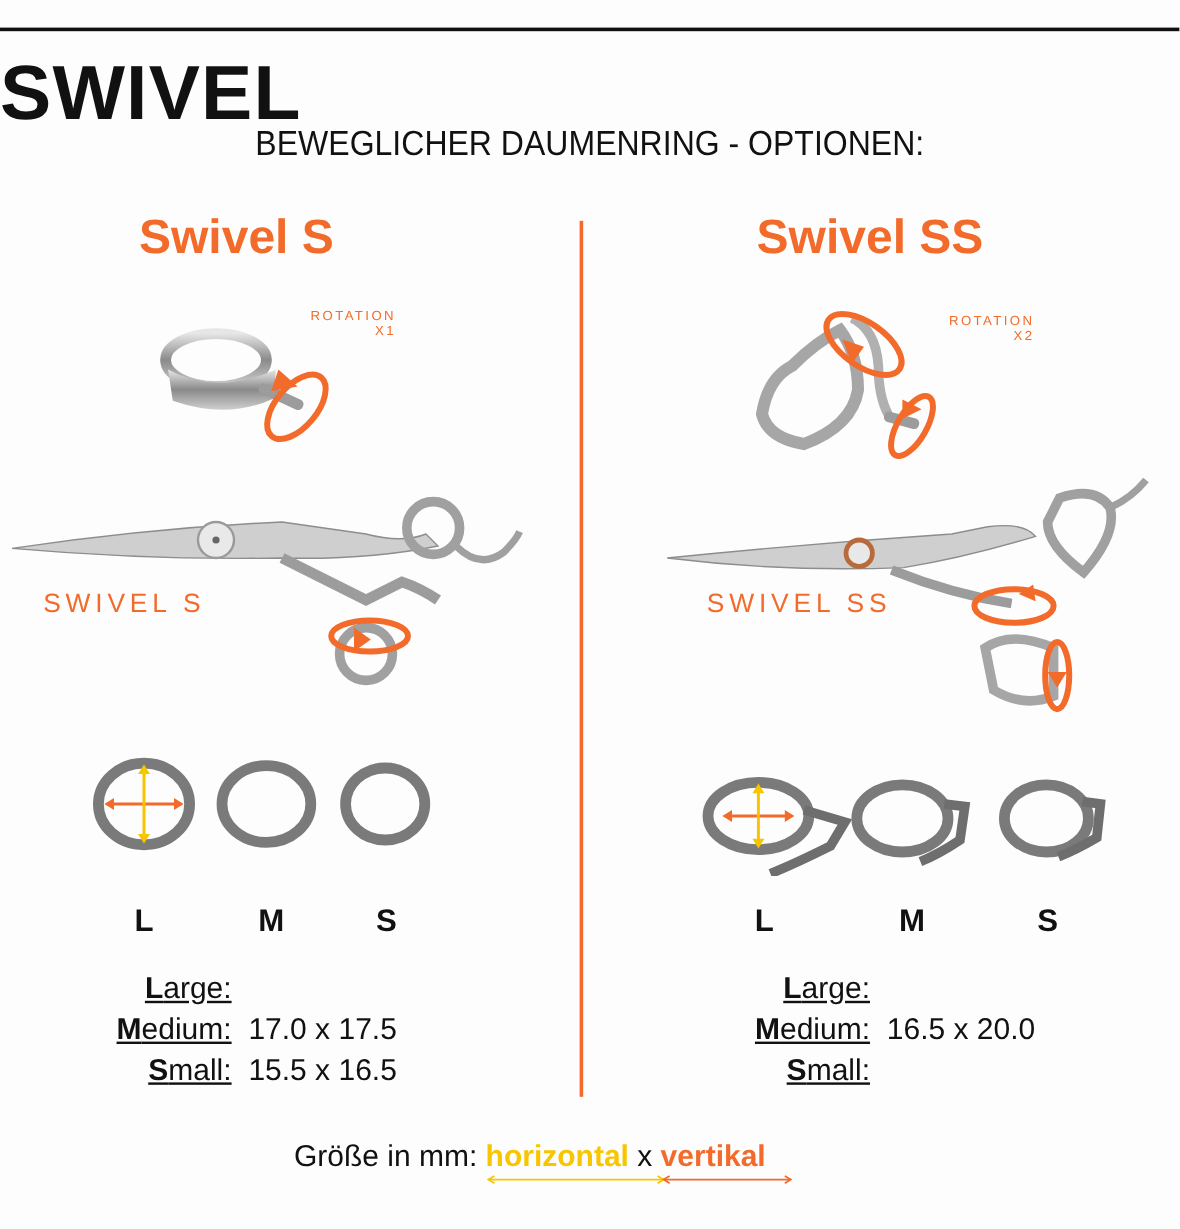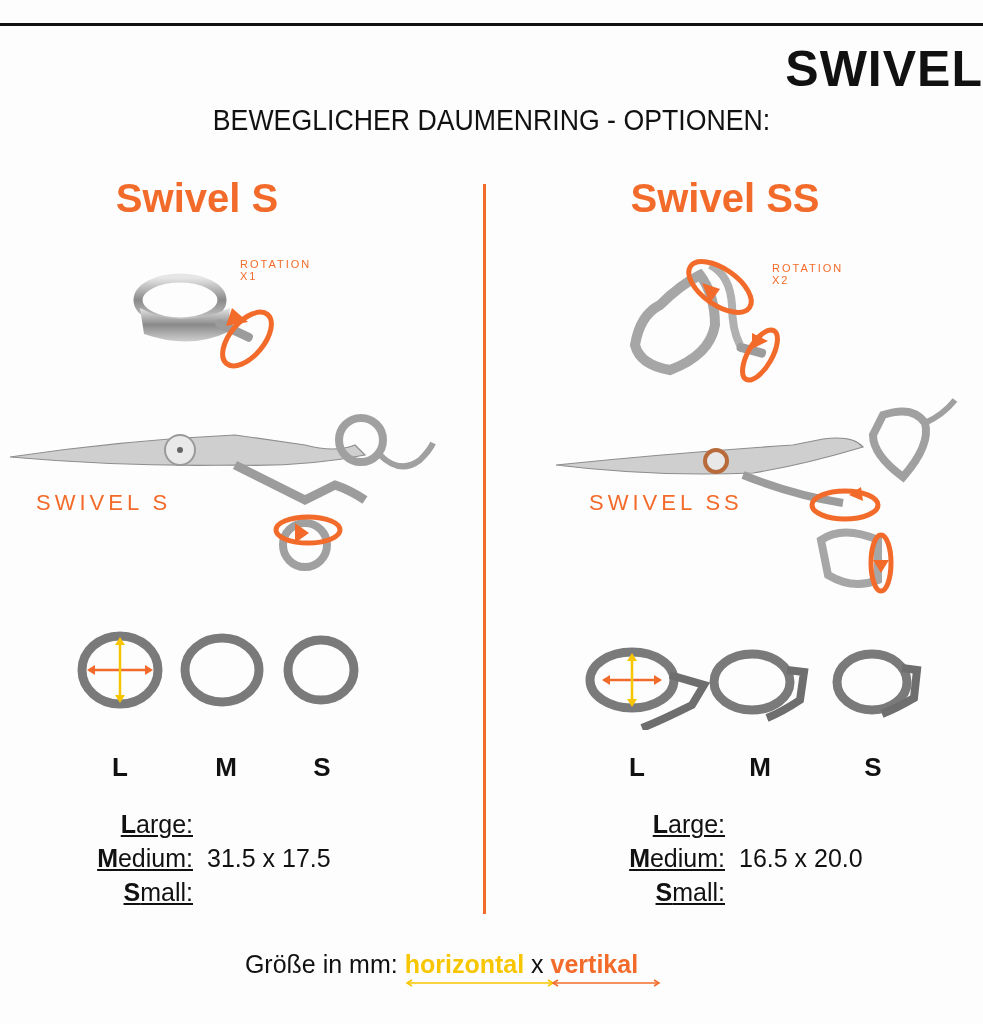--- a/index.html
+++ b/index.html
@@ -1,23 +1,23 @@
 <!DOCTYPE html>
 <html><head>
 <meta charset="utf-8">
 <style>
   html,body{margin:0;padding:0;}
   body{width:983px;height:1024px;background:#fdfdfd;position:relative;overflow:hidden;font-family:"Liberation Sans","DejaVu Sans",sans-serif;color:#111;}
   .abs{position:absolute;}
   .topline{left:0;top:23px;width:983px;height:3px;background:#111;}
-  .title{left:0;width:983px;top:40px;text-align:right;font-size:50px;font-weight:bold;letter-spacing:1px;}
+  .title{left:0;width:983px;top:40px;text-align:left;font-size:64px;font-weight:bold;letter-spacing:1px;}
   .subtitle{left:0;width:983px;top:104px;text-align:center;font-size:29px;font-weight:normal;transform:scaleX(0.92);}
   .divider{left:483px;top:184px;width:3px;height:730px;background:#f26b2a;}
   .section-title{font-size:40px;font-weight:bold;color:#f26b2a;text-align:center;width:400px;}
-  .rot-label{font-size:11px;color:#f26b2a;letter-spacing:2px;text-align:left;line-height:12px;width:90px;}
+  .rot-label{font-size:11px;color:#f26b2a;letter-spacing:2px;text-align:right;line-height:12px;width:90px;}
   .model-label{font-size:22px;color:#f26b2a;letter-spacing:4px;}
   .size-letter{font-size:26px;font-weight:bold;width:40px;text-align:center;}
   .spec-table{font-size:25px;line-height:34px;}
   .spec-row{display:flex;}
   .spec-name{width:140px;text-align:right;text-decoration:underline;}
   .spec-name b{font-weight:bold;}
   .spec-val{padding-left:14px;white-space:nowrap;}
   .footer{left:0;width:883px;top:950px;text-align:center;font-size:25px;}
   .hl-h{color:#f7c600;font-weight:bold;position:relative;display:inline-block;}
   .hl-v{color:#f26b2a;font-weight:bold;position:relative;display:inline-block;}
@@ -79,24 +79,25 @@
 <div class="abs size-letter" style="left:100px;top:752px;">L</div>
 <div class="abs size-letter" style="left:206px;top:752px;">M</div>
 <div class="abs size-letter" style="left:302px;top:752px;">S</div>
 
 <div class="abs spec-table" style="left:53px;top:807px;">
   <div class="spec-row">
     <div class="spec-name"><b>L</b><span>arge:</span></div>
   </div>
   <div class="spec-row">
     <div class="spec-name"><b>M</b><span>edium:</span></div>
-    <div class="spec-val">31.5 x 17.5</div>
+    <div class="spec-val">17.0 x 17.5</div>
   </div>
   <div class="spec-row">
     <div class="spec-name"><b>S</b><span>mall:</span></div>
+    <div class="spec-val">15.5 x 16.5</div>
   </div>
 </div>
 
 <div class="abs section-title" style="left:525px;top:176px;">Swivel SS</div>
 
 <svg class="abs" style="left:620px;top:245px;" width="160" height="150">
   <path d="M40 60 Q20 70 15 100 Q20 120 50 125 Q90 110 95 80 Q95 50 80 30 Q60 40 40 60 Z" fill="none" stroke="#a6a6a6" stroke-width="10"></path>
   <path d="M90 20 Q110 30 112 60 Q112 85 120 100" fill="none" stroke="#b0b0b0" stroke-width="8"></path>
   <rect x="118" y="97" width="30" height="9" rx="4" fill="#9c9c9c" transform="rotate(15 118 97)"></rect>
   <ellipse cx="100" cy="42" rx="36" ry="18" transform="rotate(35 100 42)" fill="none" stroke="#f26b2a" stroke-width="5"></ellipse>

